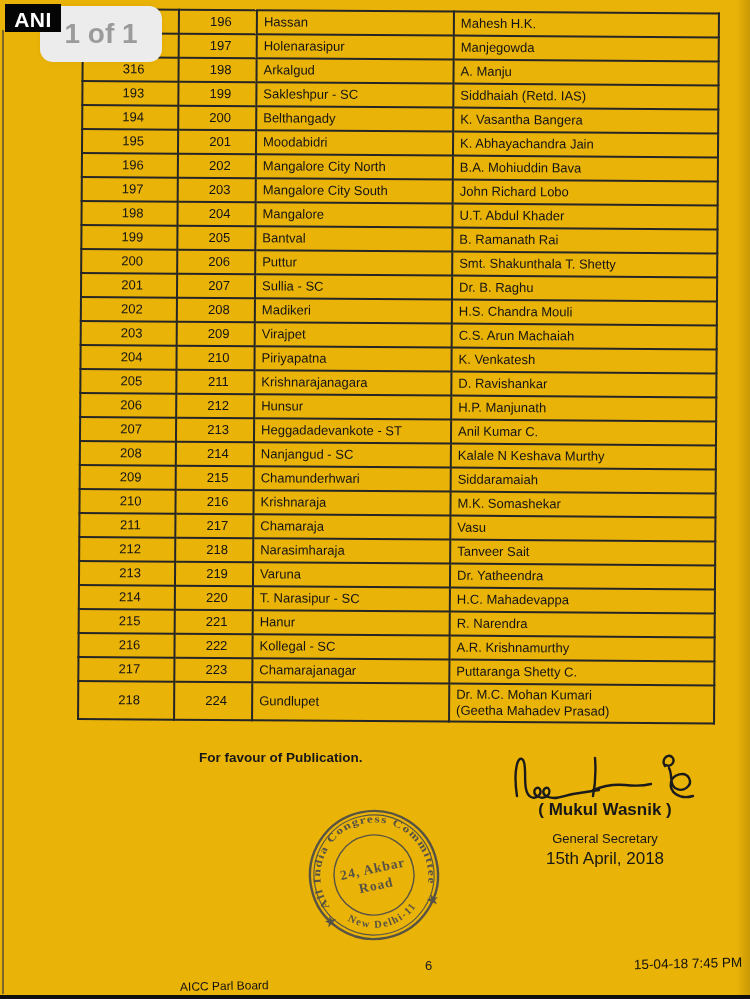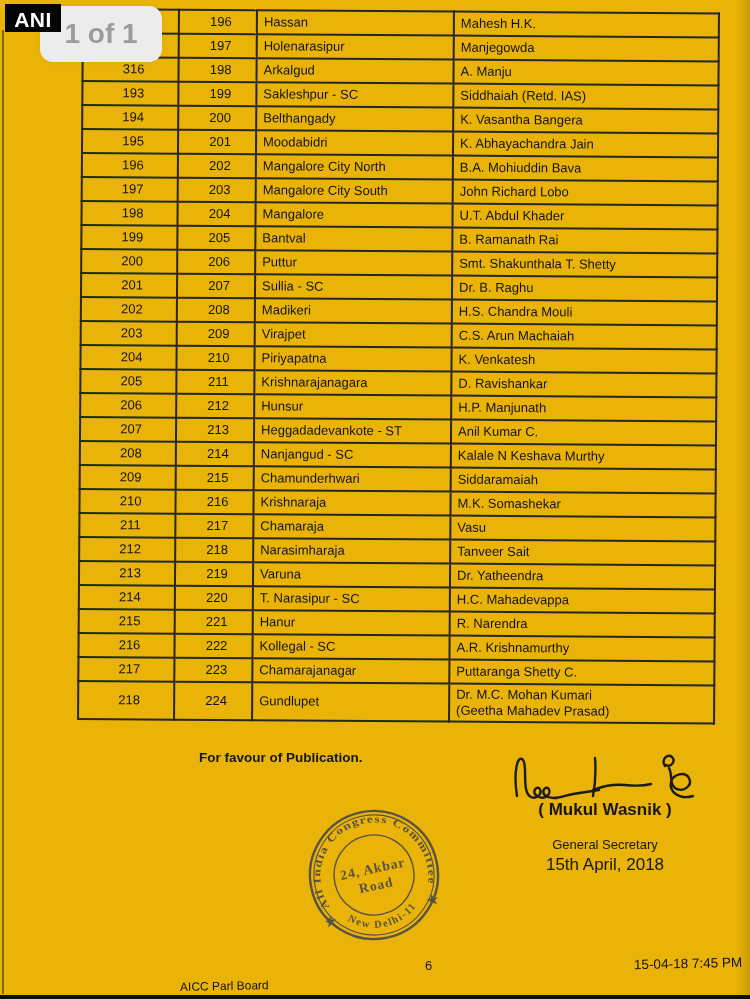--- a/index.html
+++ b/index.html
@@ -28,21 +28,21 @@
   table.roster-table tr{height:24px;}
   table.roster-table tr.tall{height:38px;}
   td.col-sl,td.col-no{text-align:center;padding:0;border-radius:12px;}
   td.col-cand{white-space:pre-line;}
 
   
   .pub-note{position:absolute;left:199px;top:750px;font-size:13.5px;font-weight:bold;color:#171717;}
   .sig-block{position:absolute;left:500px;top:748px;width:210px;text-align:center;color:#171717;}
   .sig-svg{display:block;margin:0 auto;}
   .sig-name{font-size:17px;font-weight:bold;margin-top:-6px;}
-  .sig-title{font-size:13px;margin-top:17px;}
+  .sig-title{font-size:13px;margin-top:11px;}
   .sig-date{font-size:17px;margin-top:3px;}
 
   .stamp{position:absolute;left:289px;top:790px;width:170px;height:170px;opacity:.92;}
 
   .page-number{position:absolute;left:425px;top:958px;font-size:13px;color:#1a1a1a;}
   .org-label{position:absolute;left:180px;top:979px;font-size:12px;color:#111;transform:rotate(-1.2deg);}
   .timestamp{position:absolute;right:8px;top:956px;font-size:13.5px;color:#111;transform:rotate(-1.3deg);}
 </style>
 </head>
 <body>

